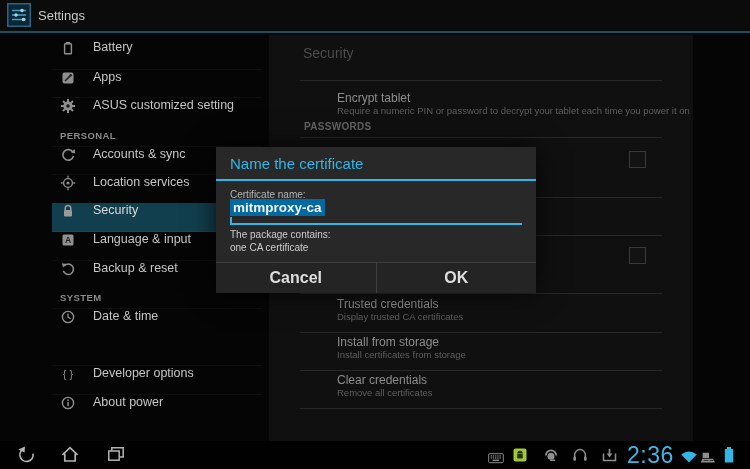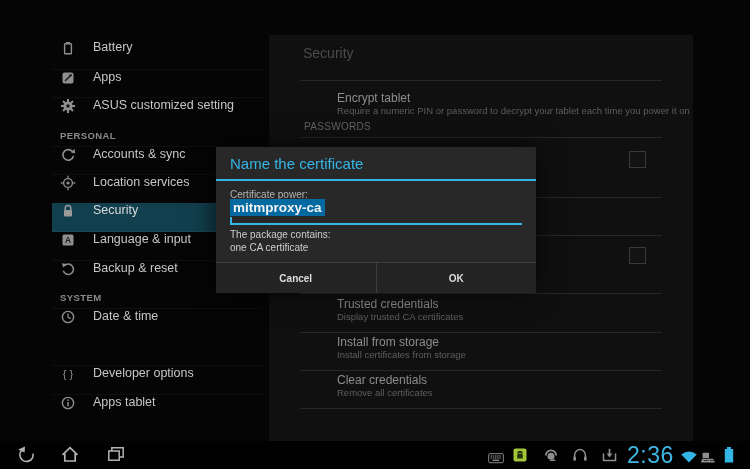--- a/index.html
+++ b/index.html
@@ -17,46 +17,64 @@
   .sicon{width:16px;height:16px;margin-left:8px;display:inline-block;flex:0 0 16px;}
   .slabel{margin-left:17px;font-size:12.5px;color:#c6c6c6;white-space:nowrap;}
   .sheader{position:absolute;left:30px;height:20px;line-height:20px;font-size:9.5px;font-weight:bold;
            letter-spacing:0.4px;color:#8a8a8a;}
   
   #content{left:269px;top:35px;width:424px;height:406px;background:#101010;}
   .cdiv{position:absolute;left:31px;width:362px;height:1px;background:#272727;}
   .ctitle{position:absolute;left:34px;top:10px;font-size:14px;color:#4b4b4b;}
   .itemT{position:absolute;left:68px;font-size:12px;color:#8d8d8d;white-space:nowrap;}
   .itemD{position:absolute;left:68px;font-size:9.5px;color:#5e5e5e;white-space:nowrap;}
-  .csection{position:absolute;left:35px;font-size:10px;font-weight:normal;letter-spacing:0.3px;color:#646464;}
+  .csection{position:absolute;left:35px;font-size:10px;font-weight:bold;letter-spacing:0.3px;color:#646464;}
   .cbox{position:absolute;left:360px;width:15px;height:15px;border:1px solid #3a3a3a;background:#131313;}
   
   #dialog{left:216px;top:147px;width:320px;height:145px;background:#282828;box-shadow:0 0 26px rgba(0,0,0,0.75);z-index:10;}
   #dlgTitle{left:14px;top:8px;font-size:15px;color:#33b5e5;}
   #dlgTitleRule{left:0;top:32px;width:320px;height:2px;background:#33b5e5;}
   #dlgLabel{left:14px;top:42px;font-size:10px;color:#b5b5b5;}
   #dlgInput{left:14px;top:53px;right:14px;height:21px;font-size:13.5px;font-weight:bold;color:#f4f4f4;}
   #dlgInput .selTxt{background:#0369a1;padding:1px 3px;}
   #dlgUnderline{left:14px;top:76px;width:292px;height:2px;background:#33b5e5;}
   #dlgHandle{left:14px;top:70px;width:2px;height:8px;background:#33b5e5;}
   .dlgPkg{position:absolute;left:14px;font-size:10px;color:#cdcdcd;}
   #dlgButtons{left:0;top:115px;width:320px;height:30px;border-top:1px solid #3e3e3e;display:flex;background:#242424;}
-  .dlgBtn{flex:1;display:flex;align-items:center;justify-content:center;font-size:10px;font-weight:bold;color:#dedede;}
+  .dlgBtn{flex:1;display:flex;align-items:center;justify-content:center;font-size:16px;font-weight:bold;color:#dedede;}
   .dlgBtn.left{border-right:1px solid #3e3e3e;}
   
   #navbar{left:0;top:441px;width:750px;height:28px;background:#010101;}
   .navIc{position:absolute;top:4px;width:20px;height:20px;}
   .stIc{position:absolute;}
   #clock{left:627px;top:0;height:44px;line-height:28px;font-size:23px;color:#3fb7e5;letter-spacing:0.5px;}
 </style>
 </head>
 <body>
 
 <div id="screen">
 
+  <div class="abs" id="topbar">
+    <span class="abs" style="left:7px;top:3px;width:24px;height:24px;">
+      <svg width="24" height="24" viewBox="0 0 24 24">
+        <rect x="0.75" y="0.75" width="22.5" height="22.5" fill="#0d2634" stroke="#2a6484" stroke-width="1.5"></rect>
+        <g stroke="#4596bd" stroke-width="1.6">
+          <line x1="5" y1="7.5" x2="19" y2="7.5"></line>
+            <line x1="5" y1="12" x2="19" y2="12"></line>
+            <line x1="5" y1="16.5" x2="19" y2="16.5"></line>
+        </g>
+        <g fill="#9fd3ea">
+          <circle cx="15" cy="7.5" r="1.8"></circle>
+            <circle cx="9" cy="12" r="1.8"></circle>
+            <circle cx="16.5" cy="16.5" r="1.8"></circle>
+        </g>
+      </svg>
+    </span>
+    <span class="abs" id="appTitle">Settings</span>
+  </div>
 
   <div class="abs" id="sidebar">
 
     <div class="srow nb" style="top:5px">
       <span class="sicon">
         <svg width="16" height="16" viewBox="0 0 16 16">
             <rect x="6" y="2" width="4" height="2" fill="#8f8f8f"></rect>
             <rect x="4.6" y="3.8" width="6.8" height="10" rx="0.8" fill="none" stroke="#8f8f8f" stroke-width="1.4"></rect>
           </svg>
       </span>
@@ -179,21 +197,21 @@
     </div>
 
     <div class="srow" style="top:359px">
       <span class="sicon">
         <svg width="16" height="16" viewBox="0 0 16 16">
             <circle cx="8" cy="8" r="5.6" fill="none" stroke="#8f8f8f" stroke-width="1.4"></circle>
             <rect x="7.3" y="7" width="1.5" height="4.2" fill="#8f8f8f"></rect>
             <rect x="7.3" y="4.4" width="1.5" height="1.6" fill="#8f8f8f"></rect>
           </svg>
       </span>
-      <span class="slabel">Apps tablet</span>
+      <span class="slabel">About power</span>
     </div>
   </div>
 
   <div class="abs" id="content">
     <div class="ctitle">Security</div>
     <div class="cdiv" style="top:45px"></div>
 
     <div class="itemT" style="top:56px">Encrypt tablet</div>
     <div class="itemD" style="top:70px">Require a numeric PIN or password to decrypt your tablet each time you power it on</div>
 
@@ -215,21 +233,21 @@
     <div class="cdiv" style="top:335px"></div>
 
     <div class="itemT" style="top:338px">Clear credentials</div>
     <div class="itemD" style="top:352px">Remove all certificates</div>
     <div class="cdiv" style="top:373px"></div>
   </div>
 
   <div class="abs" id="dialog">
     <div class="abs" id="dlgTitle">Name the certificate</div>
     <div class="abs" id="dlgTitleRule"></div>
-    <div class="abs" id="dlgLabel">Certificate power:</div>
+    <div class="abs" id="dlgLabel">Certificate name:</div>
     <div class="abs" id="dlgInput">
       <span class="selTxt">mitmproxy-ca</span>
     </div>
     <div class="abs" id="dlgHandle"></div>
     <div class="abs" id="dlgUnderline"></div>
     <div class="dlgPkg" style="top:82px">The package contains:</div>
     <div class="dlgPkg" style="top:95px">one CA certificate</div>
     <div class="abs" id="dlgButtons">
       <div class="dlgBtn left">Cancel</div>
       <div class="dlgBtn">OK</div>

